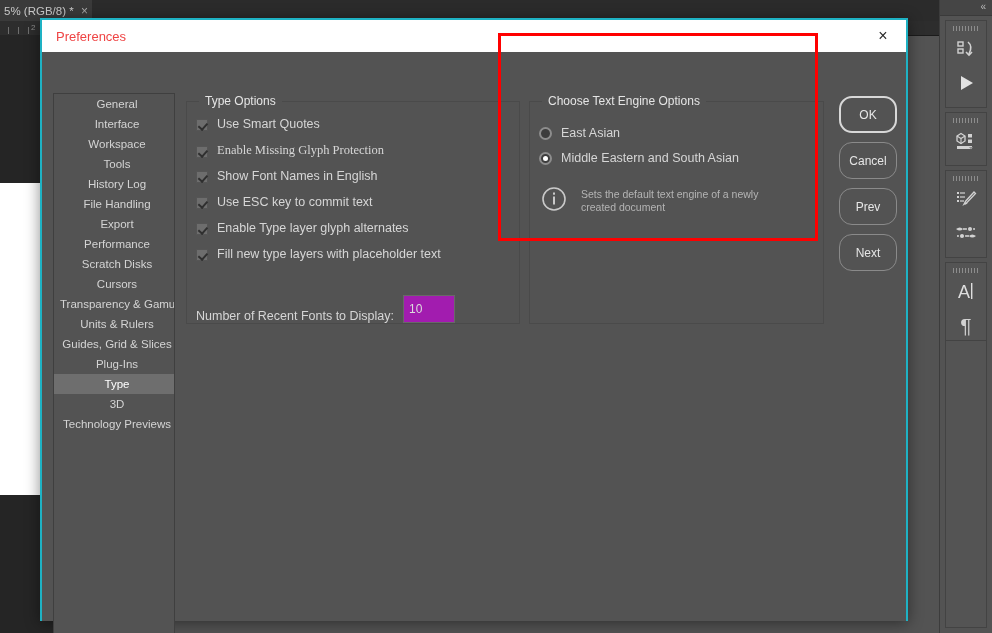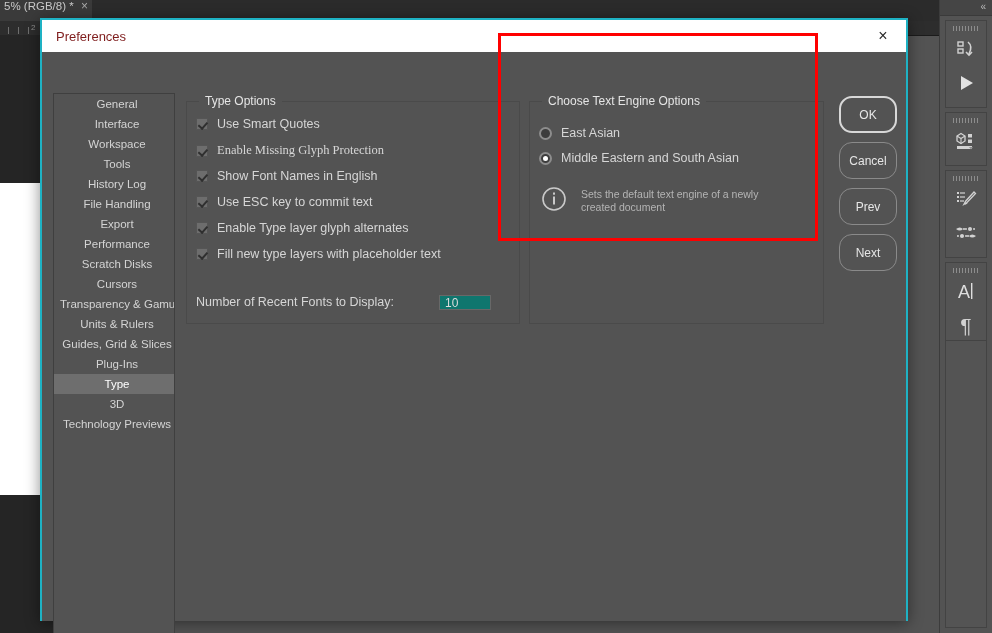--- a/index.html
+++ b/index.html
@@ -12,21 +12,21 @@
 
   
   #app-bg{position:absolute;inset:0;background:#535353;}
   #doc-tabbar{
     position:absolute;left:0;top:0;width:940px;height:21px;
     background:#2b2b2b;border-bottom:1px solid #1e1e1e;
   }
   #doc-tab{
     position:absolute;left:0;top:0;height:21px;width:92px;
     background:#3a3a3a;color:#c9c9c9;font-size:11.5px;
-    display:flex;padding:0 4px;box-sizing:border-box;
+    display:flex;align-items:center;padding:0 4px;box-sizing:border-box;
     white-space:nowrap;
   }
   #doc-tab .tab-label{overflow:hidden;flex:1;}
   #doc-tab .tab-close{
     color:#a8a8a8;font-size:12px;margin-left:4px;cursor:pointer;line-height:1;
   }
   #ruler-h{
     position:absolute;left:0;top:21px;width:940px;height:14px;
     background:#2d2d2d;border-bottom:1px solid #1b1b1b;
     font-size:8px;color:#8a8a8a;
@@ -74,21 +74,21 @@
   
   #prefs-dialog{
     position:absolute;left:40px;top:18px;width:868px;height:603px;
     background:#535353;border:2px solid #1eb2c4;box-sizing:border-box;
     box-shadow:0 2px 14px rgba(0,0,0,.45);
   }
   #prefs-titlebar{
     height:32px;background:#ffffff;display:flex;align-items:center;
     padding:0 10px 0 14px;box-sizing:border-box;
   }
-  #prefs-title{font-size:13px;color:#7f1d1d;flex:1;}
+  #prefs-title{font-size:13px;color:#ef4444;flex:1;}
   #prefs-close{
     width:26px;height:26px;display:flex;align-items:center;justify-content:center;
     color:#2b2b2b;font-size:16px;cursor:pointer;line-height:1;font-weight:400;
   }
   #prefs-body{position:relative;height:569px;background:#535353;}
 
   
   #prefs-sidebar{
     position:absolute;left:11px;top:41px;width:122px;height:570px;
     background:#535353;border:1px solid #3f3f3f;box-sizing:border-box;
@@ -106,40 +106,40 @@
   }
   .group-title{
     position:absolute;top:-8px;left:12px;padding:0 6px;background:#535353;
     color:#e5e5e5;font-size:12px;white-space:nowrap;
   }
   #type-options{left:144px;top:49px;width:334px;height:223px;}
   #text-engine{left:487px;top:49px;width:295px;height:223px;}
 
   
   .cbrow{
-    position:absolute;left:9px;display:flex;align-items:center;cursor:pointer;
+    position:absolute;left:9px;display:flex;align-items:flex-end;cursor:pointer;
     white-space:nowrap;
   }
   .cbox{
     width:12px;height:12px;background:#6d6d6d;border:1px solid #555;
     box-sizing:border-box;position:relative;flex:0 0 auto;border-radius:1px;
   }
   .cbox::after{
     content:"";position:absolute;left:3px;top:1px;width:3.5px;height:7px;
     border:solid #2f2f2f;border-width:0 2px 2px 0;transform:rotate(42deg);
   }
   .cbrow .lbl{margin-left:9px;color:#d6d6d6;font-size:12.5px;}
 
   
   #recent-fonts-row{
-    position:absolute;left:9px;top:193px;display:flex;align-items:flex-start;gap:36px;
+    position:absolute;left:9px;top:193px;display:flex;align-items:flex-end;
   }
   #recent-fonts-row .lbl{color:#d6d6d6;font-size:12.5px;}
   #recent-fonts-input{
-    margin-left:9px;width:52px;height:15px;background:#0f766e;border:1px solid #686868;
+    margin-left:9px;width:52px;height:28px;background:#a21caf;border:1px solid #686868;
     color:#dcdcdc;font-size:12px;padding:0 5px;box-sizing:border-box;
     font-family:"Liberation Sans",sans-serif;outline:none;
   }
 
   
   .rrow{position:absolute;left:9px;display:flex;align-items:center;cursor:pointer;white-space:nowrap;}
   .radio{
     width:13px;height:13px;border-radius:50%;background:#3d3d3d;
     border:2px solid #8d8d8d;box-sizing:border-box;position:relative;flex:0 0 auto;
   }

